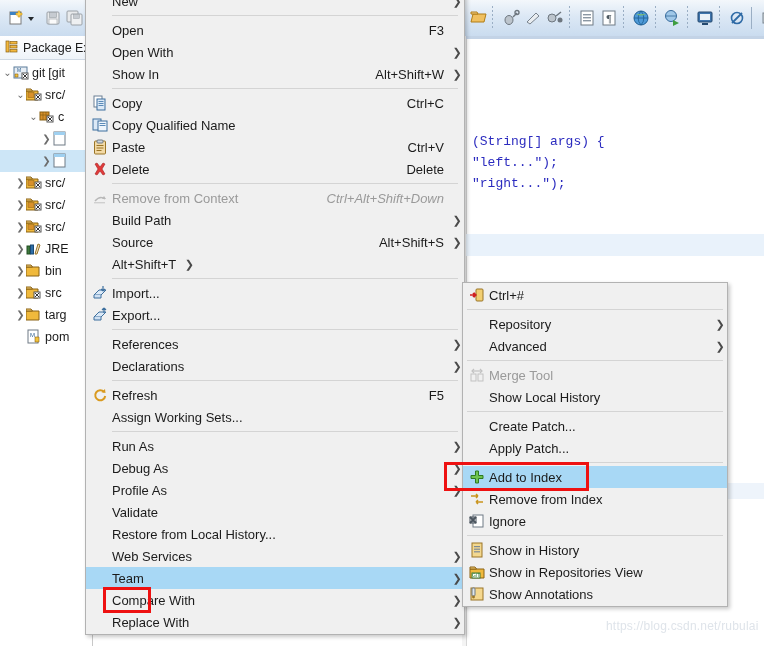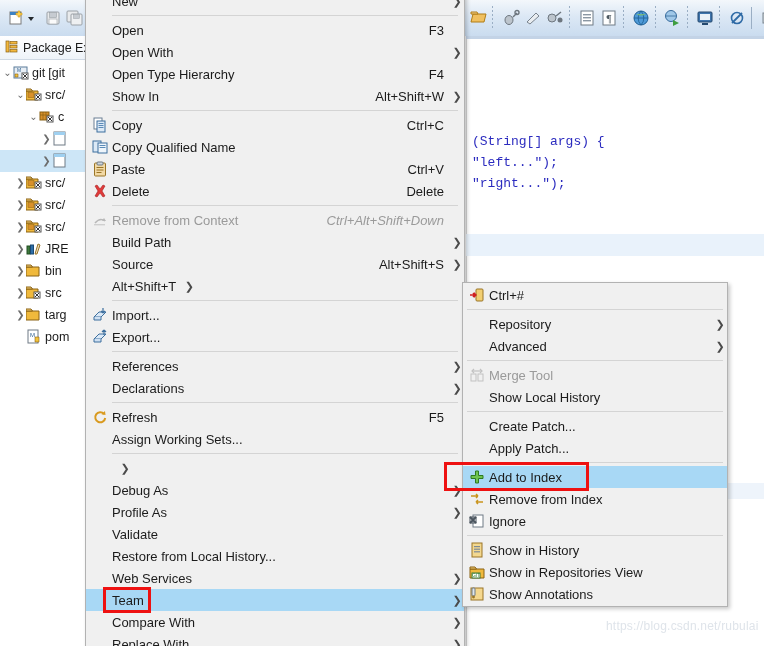--- a/index.html
+++ b/index.html
@@ -367,26 +367,20 @@
       <span class="marrow"></span>
     </div>
     <div class="mi">
       <span class="mico"></span>
       <span class="mtext">Open With</span>
       <span class="macc"></span>
       <span class="marrow">❯</span>
     </div>
     <div class="mi">
       <span class="mico"></span>
-      <span class="mtext">Open Type Hierarchy</span>
-      <span class="macc">F4</span>
-      <span class="marrow"></span>
-    </div>
-    <div class="mi">
-      <span class="mico"></span>
       <span class="mtext">Show In</span>
       <span class="macc">Alt+Shift+W</span>
       <span class="marrow">❯</span>
     </div>
     <div class="sep"></div>
     <div class="mi">
       <span class="mico">
         <span style="position:absolute;left:4px;top:0;"><svg width="16" height="16" viewBox="0 0 16 16">
             <rect x="2" y="1" width="8" height="11" fill="#fff" stroke="#6b7f93"></rect>
             <rect x="5" y="4" width="8" height="11" fill="#dce9f6" stroke="#3d6f9e"></rect>
@@ -518,20 +512,21 @@
     </div>
     <div class="mi">
       <span class="mico"></span>
       <span class="mtext">Assign Working Sets...</span>
       <span class="macc"></span>
       <span class="marrow"></span>
     </div>
     <div class="sep"></div>
     <div class="mi">
       <span class="mico"></span>
+      <span class="mtext">Run As</span>
       <span class="macc"></span>
       <span class="marrow">❯</span>
     </div>
     <div class="mi">
       <span class="mico"></span>
       <span class="mtext">Debug As</span>
       <span class="macc"></span>
       <span class="marrow">❯</span>
     </div>
     <div class="mi">

